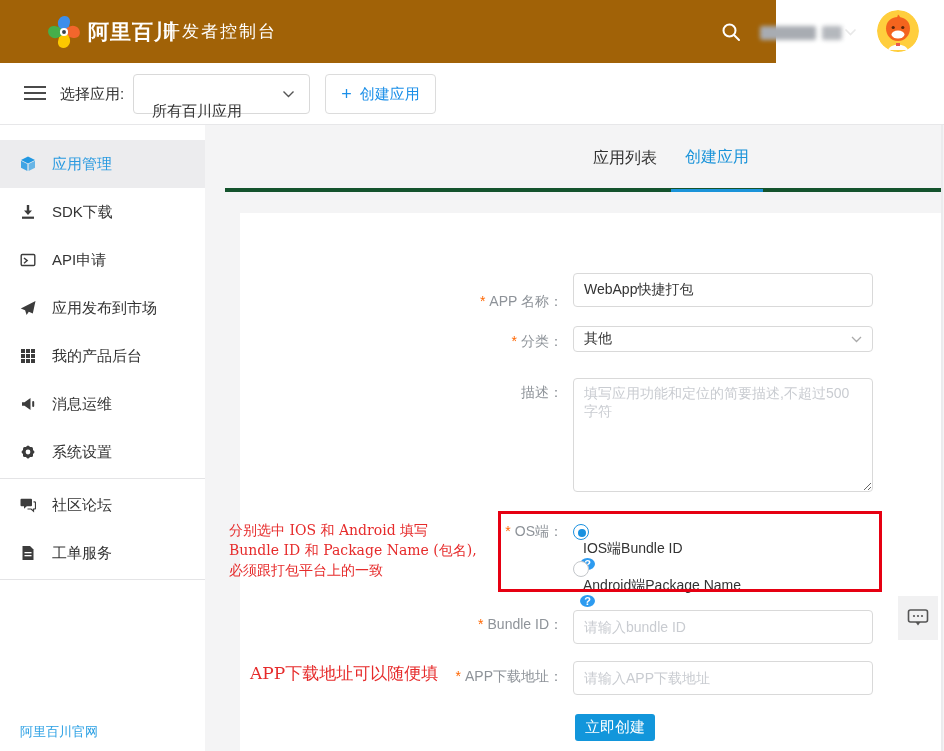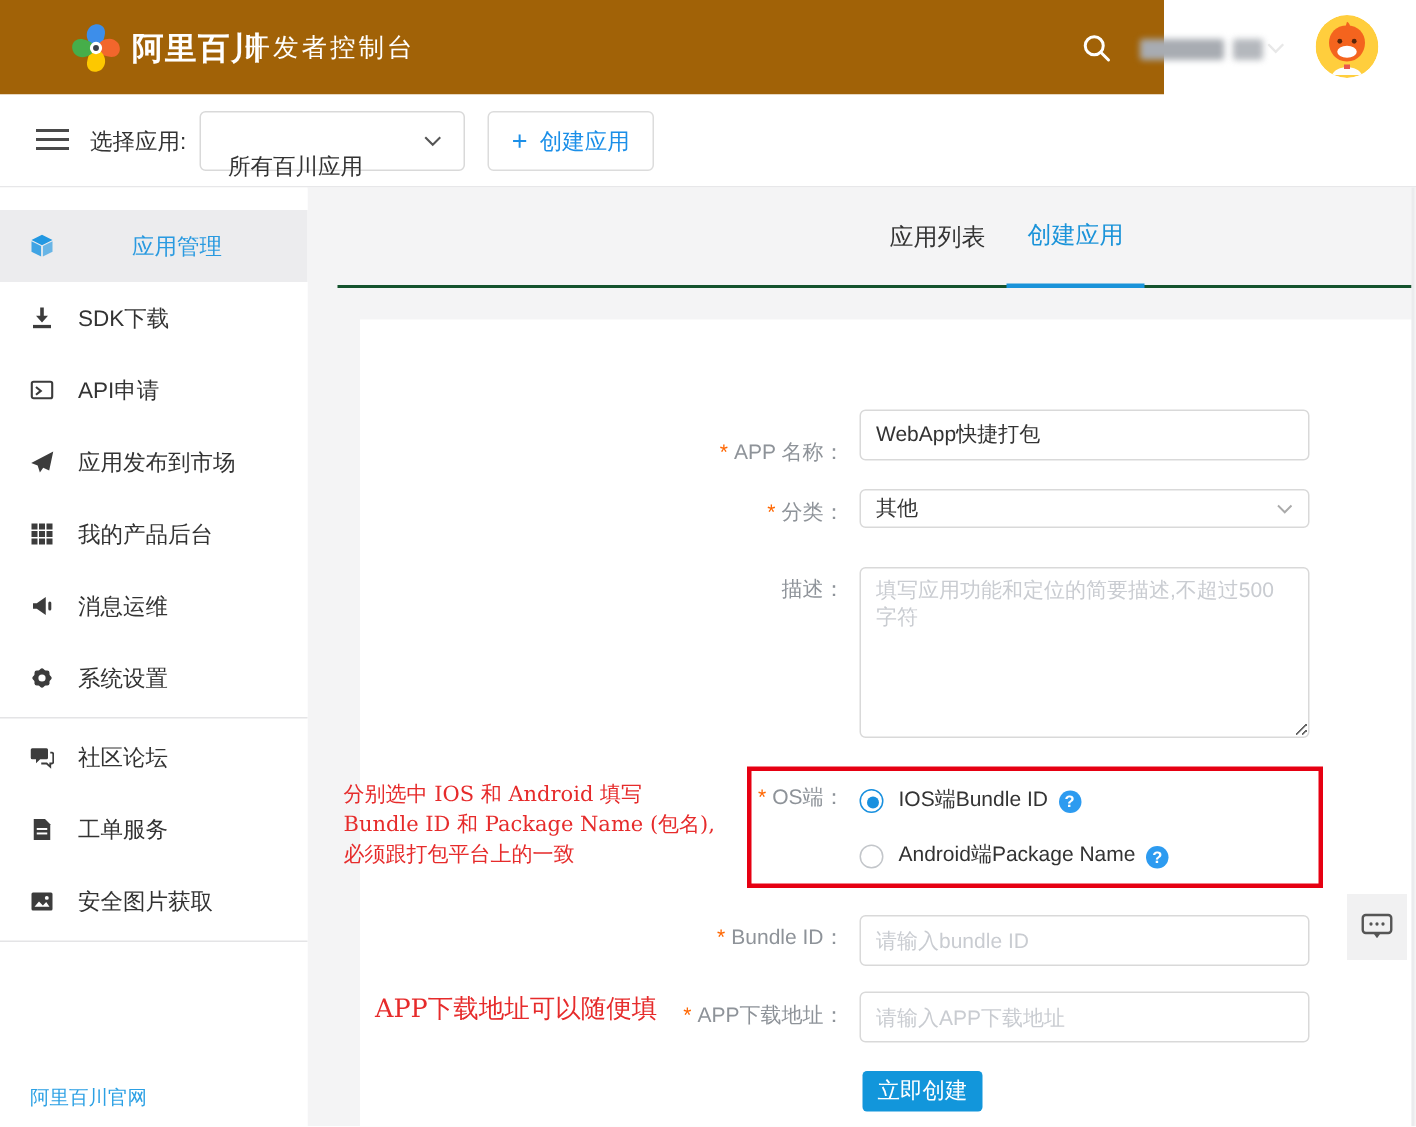--- a/index.html
+++ b/index.html
@@ -27,40 +27,40 @@
   .create-btn { position:absolute; left:325px; top:74px; width:111px; height:40px; border:1px solid #dcdcdc; border-radius:4px; background:#fff; display:flex; align-items:center; justify-content:center; gap:8px; color:#1b8fe8; cursor:pointer; }
   .create-btn .plus { font-size:18px; line-height:1; }
   .create-btn .cb-txt { font-size:15px; }
 
   
   .main-bg { position:absolute; left:205px; top:125px; width:739px; height:626px; background:#f4f4f5; }
   .sidebar { position:absolute; left:0; top:125px; width:205px; height:626px; background:#fff; padding-top:15px; }
   .side-item { height:48px; display:flex; align-items:center; cursor:pointer; color:#333; }
   .side-item .ic { position:absolute; left:20px; width:16px; height:16px; color:#3c3c3c; display:flex; }
   .side-item .lbl { margin-left:52px; font-size:15px; }
-  .side-item.active { background:#ececee; color:#2a9ae0;padding-left:36px; }
+  .side-item.active { background:#ececee; color:#2a9ae0; }
   .side-item.active .ic { color:#2298e2; }
   .side-div { border-top:1px solid #e4e4e6; margin:2px 0; }
   .side-footer { position:absolute; left:20px; bottom:10px; font-size:13px; color:#2ba0e4; cursor:pointer;margin-top:12px; }
 
   
-  .tabsbar { position:absolute; left:225px; top:125px; width:716px; height:67px; border-bottom:2px solid #14532d; display:flex; padding-left:354px; }
+  .tabsbar { position:absolute; left:225px; top:125px; width:716px; height:67px; border-bottom:4px solid #14532d; display:flex; padding-left:354px; }
   .tab { height:67px; padding:0 14px; display:flex; align-items:center; font-size:16px; color:#333; cursor:pointer; }
   .tab.active { color:#1a93d9; border-bottom:3px solid #1a93d9; }
 
   
   .panel { position:absolute; left:240px; top:213px; width:701px; height:538px; background:#fff; }
   .f-label { position:absolute; right:381px; font-size:14px; color:#8e9399; white-space:nowrap; }
   .f-label .star { color:#f60; margin-right:4px; font-size:14px; }
   .f-input { position:absolute; left:573px; width:300px; height:26px; border:1px solid #d9d9d9; border-radius:4px; font-size:14px; color:#333; padding:16px 10px; background:#fff; font-family:inherit; }
   .f-input::placeholder, .f-area::placeholder { color:#c9ccd1; }
   .f-select { position:absolute; left:573px; width:300px; height:26px; border:1px solid #d9d9d9; border-radius:4px; background:#fff; display:flex; align-items:center; padding:0 10px; cursor:pointer; }
   .f-select .sel-val { font-size:14px; color:#333; flex:1; }
   .f-area { position:absolute; left:573px; top:378px; width:300px; height:114px; border:1px solid #d9d9d9; border-radius:4px; font-size:14px; padding:6px 10px; color:#333; font-family:inherit; resize:both; }
-  .radio-row { position:absolute; left:573px; height:18px; display:flex; align-items:flex-end; cursor:pointer; }
+  .radio-row { position:absolute; left:573px; height:18px; display:flex; align-items:flex-start; cursor:pointer;flex-direction:column; }
   .rad { width:16px; height:16px; border-radius:50%; border:1px solid #c3c6ca; background:#fff; position:relative; flex:none; }
   .rad.checked { border:1.5px solid #1890df; }
   .rad.checked::after { content:""; position:absolute; left:3.5px; top:3.5px; width:8px; height:8px; border-radius:50%; background:#1890df; }
   .rad-lbl { margin-left:10px; font-size:14px; color:#333; white-space:nowrap; }
   .q-ic { margin-left:7px; width:15px; height:15px; border-radius:50%; background:#2d9bf0; color:#fff; font-size:11px; font-weight:bold; display:flex; align-items:center; justify-content:center; }
   .submit-btn { position:absolute; left:575px; top:714px; width:80px; height:27px; background:#1296db; color:#fff; border:none; border-radius:3px; font-size:15px; cursor:pointer; font-family:inherit; }
 
   
   .red-box { position:absolute; left:498px; top:511px; width:384px; height:81px; border:3px solid #e60012; pointer-events:none; }
   .red-note { position:absolute; color:#e62b2b; font-family:"DejaVu Serif","Liberation Serif",serif; }
@@ -221,30 +221,20 @@
     <div class="side-item">
       <span class="ic">
         <svg width="16" height="16" viewBox="0 0 16 16" fill="currentColor">
             <path d="M2.5 1h7.5l3.5 3.5V15H2.5Z"></path>
             <rect x="4.5" y="7" width="7" height="1.3" fill="#fff"></rect>
             <rect x="4.5" y="10" width="7" height="1.3" fill="#fff"></rect>
           </svg>
       </span>
       <span class="lbl">工单服务</span>
     </div>
-    <div class="side-item">
-      <span class="ic">
-        <svg width="16" height="16" viewBox="0 0 16 16" fill="currentColor">
-            <rect x="1" y="2" width="14" height="12" rx="1"></rect>
-            <path d="M3 11.5 6 8l2.6 2.6L10.8 8.4 13 11.5Z" fill="#fff"></path>
-            <circle cx="11.2" cy="5.6" r="1.3" fill="#fff"></circle>
-          </svg>
-      </span>
-      <span class="lbl">安全图片获取</span>
-    </div>
     <div class="side-div"></div>
     <div class="side-footer">阿里百川官网</div>
   </div>
 
   <div class="tabsbar">
     <div class="tab">应用列表</div>
     <div class="tab active">创建应用</div>
   </div>
 
   <div class="panel"></div>

